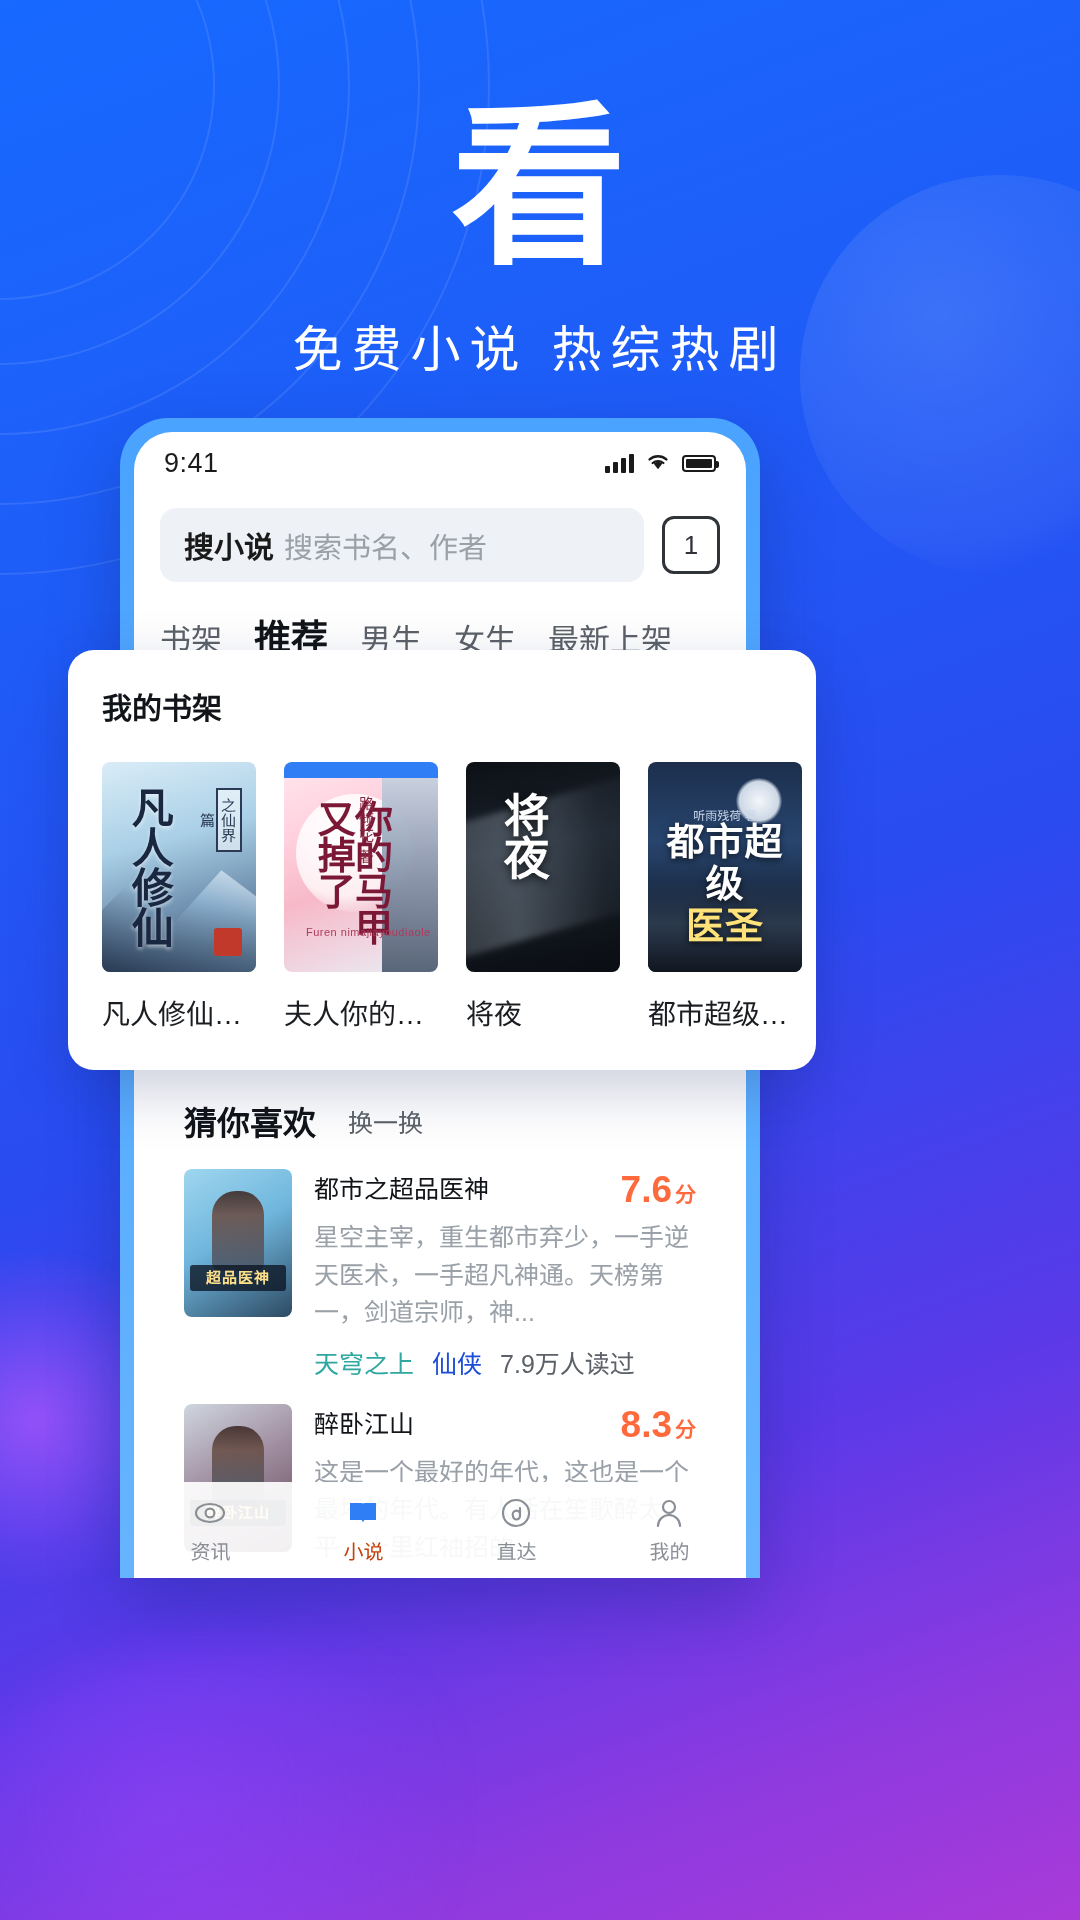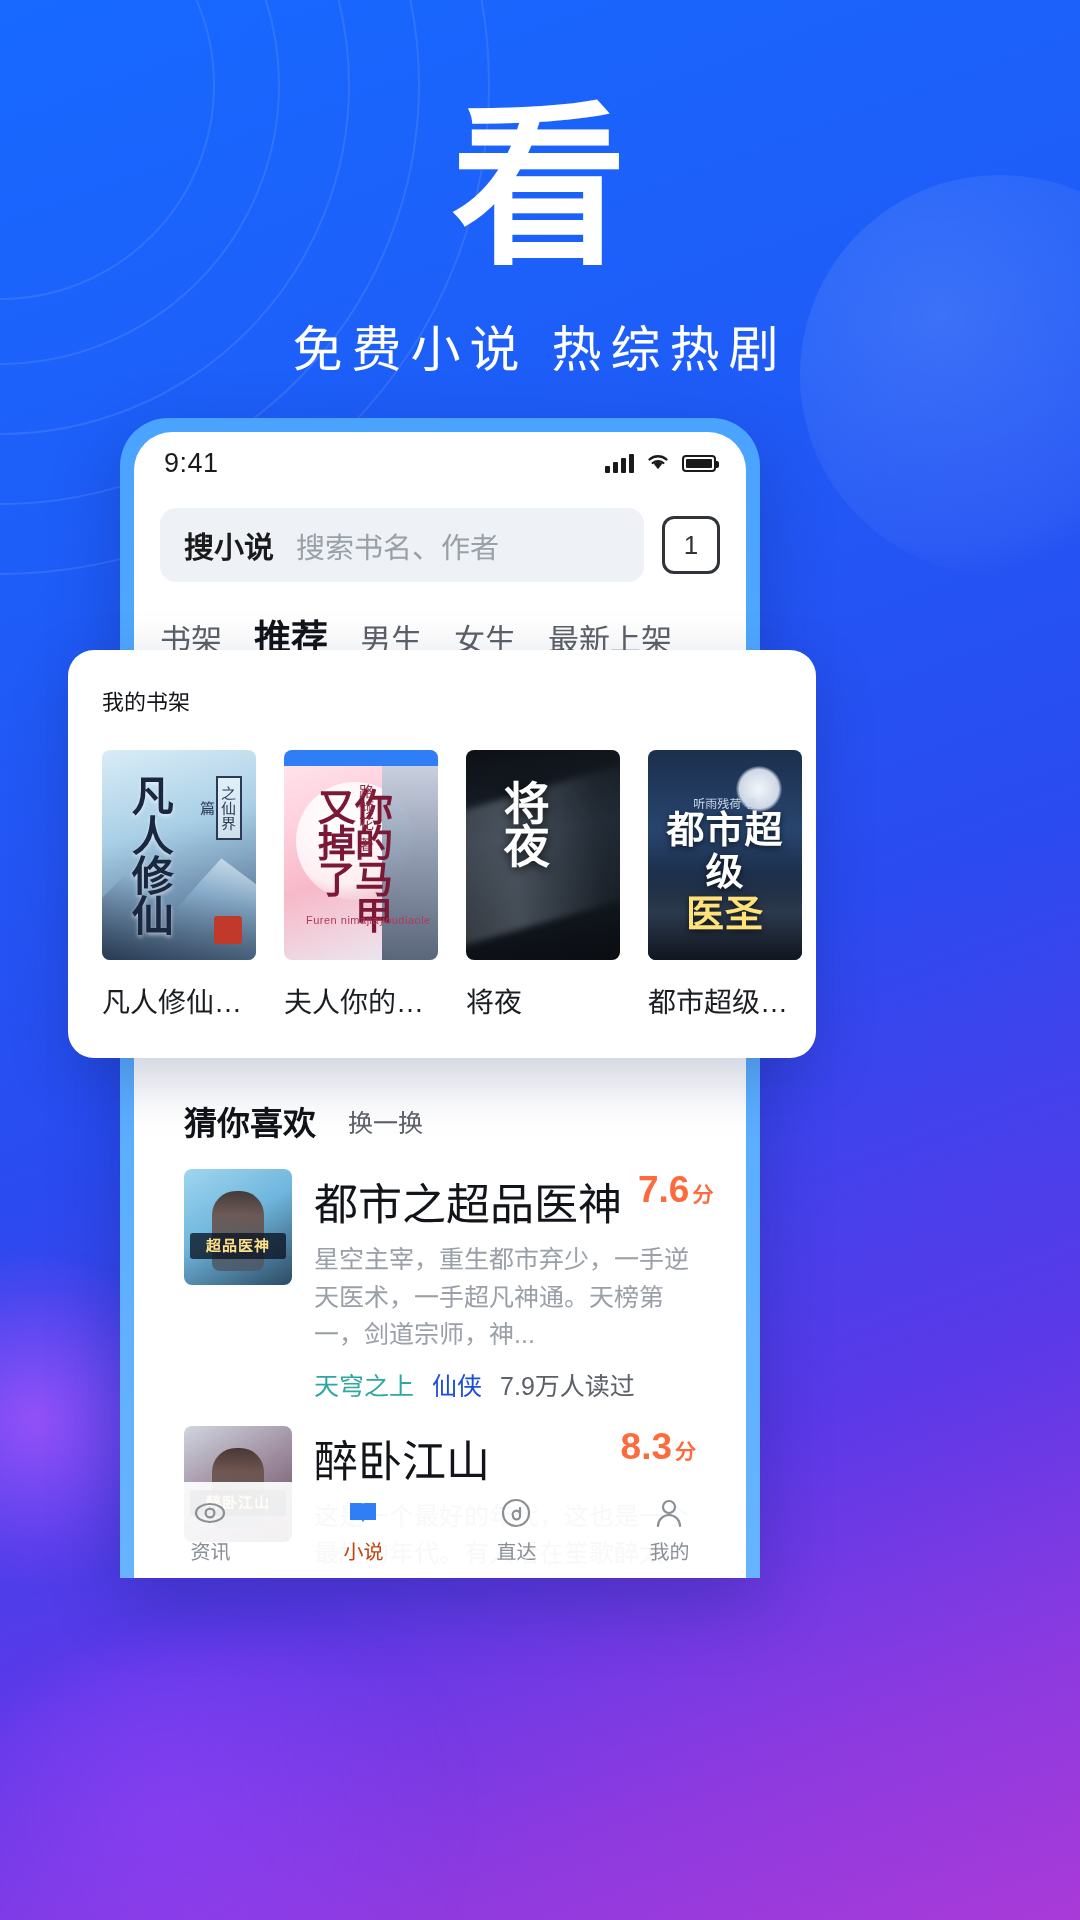--- a/index.html
+++ b/index.html
@@ -96,21 +96,21 @@
     content:""; position:absolute; right:-5px; top:4px;
     width:3px; height:7px; background:#1a1a1a; border-radius:0 2px 2px 0;
   }
   .battery span { display:block; width:100%; height:100%; background:#1a1a1a; border-radius:1px; }
 
   
   #search-row { display:flex; align-items:center; gap:18px; padding:14px 26px 0 26px; }
   #search-bar {
     flex:1; height:74px; border-radius:16px;
     background:#eef1f6; display:flex; align-items:center;
-    padding:0 24px; gap:22px; overflow:hidden; white-space:nowrap;
+    padding:0 24px; gap:10px; overflow:hidden; white-space:nowrap;
   }
   #search-label { font-size:30px; color:#1a1a1a; font-weight:700; }
   #search-placeholder { font-size:29px; color:#9aa0a8; }
   #tab-count {
     width:58px; height:58px; border:3px solid #303338; border-radius:12px;
     display:flex; align-items:center; justify-content:center;
     font-size:26px; color:#303338; font-weight:500; flex:0 0 auto;
   }
 
   
@@ -123,42 +123,42 @@
   #like-card {
     position:absolute; left:26px; right:26px; top:425px;
     background:#ffffff; border-radius:22px; padding:26px 24px 0 24px;
   }
   #like-head { display:flex; align-items:center; justify-content:flex-start;gap:32px; }
   #like-title { font-size:33px; font-weight:700; color:#111418; }
   #like-refresh { font-size:25px; color:#5c6168; }
 
   .rec-item { display:flex; gap:22px; padding:24px 0 0 0; }
   .rec-cover {
-    width:108px; height:116px; border-radius:8px; flex:0 0 auto;
+    width:108px; height:148px; border-radius:8px; flex:0 0 auto;
     position:relative; overflow:hidden;
   }
   .rec-cover.c1 { background:linear-gradient(150deg,#9fd6ef 0%,#6fb6dd 45%,#2d4a63 100%); }
   .rec-cover.c2 { background:linear-gradient(150deg,#cfd6df 0%,#a08ea0 45%,#5c4352 100%); }
   .rec-cover .cover-band {
     position:absolute; left:6px; right:6px; bottom:26px; height:26px;
     background:rgba(12,20,34,0.78); border-radius:3px;
   }
   .rec-cover .cover-band span {
     display:block; color:#ffe08a; font-size:15px; font-weight:700;
     text-align:center; line-height:26px; letter-spacing:1px;
   }
   .rec-cover .cover-figure {
     position:absolute; left:50%; top:22px; transform:translateX(-50%);
     width:52px; height:80px; border-radius:24px 24px 8px 8px;
     background:linear-gradient(180deg,#3d2b28 0%,#6b5048 30%,#4a5b6e 100%);
     opacity:.9;
   }
   .rec-body { flex:1; min-width:0; }
   .rec-top { display:flex; align-items:flex-start; justify-content:space-between; gap:16px; }
-  .rec-title { font-size:44px; color:#111418; font-weight:500; white-space:nowrap; }
+  .rec-title { font-size:25px; color:#111418; font-weight:500; white-space:nowrap; }
   .rec-score { font-size:37px; color:#ff6a3d; font-weight:700; white-space:nowrap; }
   .rec-score em { font-style:normal; font-size:21px; margin-left:3px; }
   .rec-desc { font-size:25px; color:#9aa0a8; line-height:1.5; margin-top:8px; }
   .rec-meta { margin-top:12px; display:flex; align-items:center; gap:18px; font-size:25px; }
   .rec-meta .author { color:#2fa7a0; }
   .rec-meta .genre { color:#1d4ed8; }
   .rec-meta .reads { color:#5c6168; }
 
   
   #bottom-nav {
@@ -173,21 +173,21 @@
   .bn-item.active .bn-label { color:#c2410c; }
 
   
   #shelf-card {
     position:absolute; left:68px; top:650px;
     width:748px;
     background:#ffffff; border-radius:26px;
     padding:34px 34px 38px 34px;
     box-shadow:0 20px 58px rgba(18,32,96,0.22);
   }
-  #shelf-title { font-size:22px; font-weight:400; color:#111418; }
+  #shelf-title { font-size:30px; font-weight:700; color:#111418; }
   #shelf-grid { display:flex; gap:28px; margin-top:34px; }
   .shelf-item { width:154px; }
   .shelf-cover {
     width:154px; height:210px; border-radius:8px;
     position:relative; overflow:hidden;
   }
   .shelf-name {
     margin-top:20px; font-size:28px; color:#1a1d21;
     white-space:nowrap; overflow:hidden; text-overflow:ellipsis;
   }

